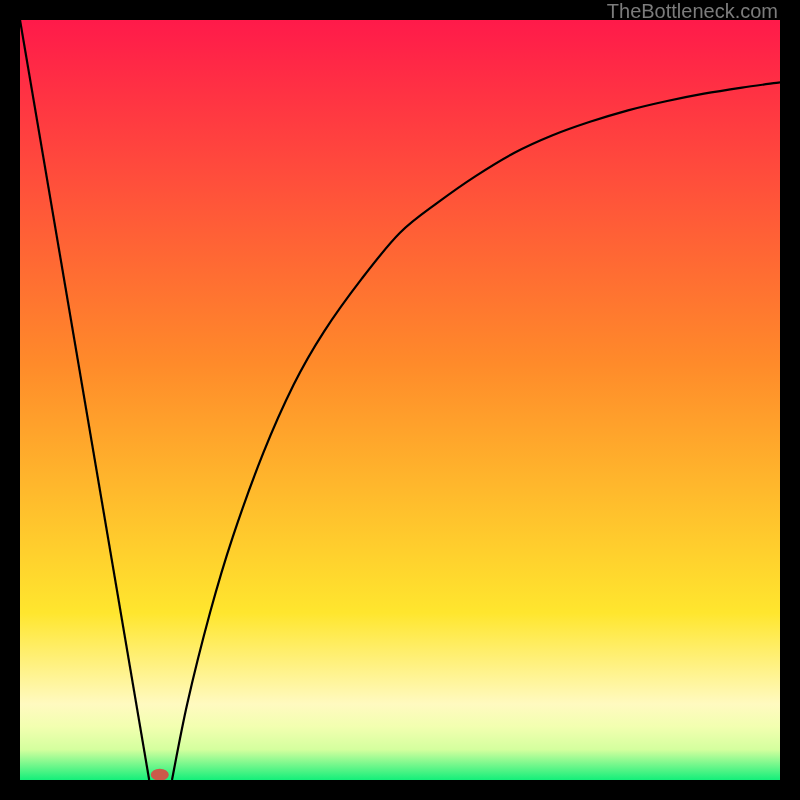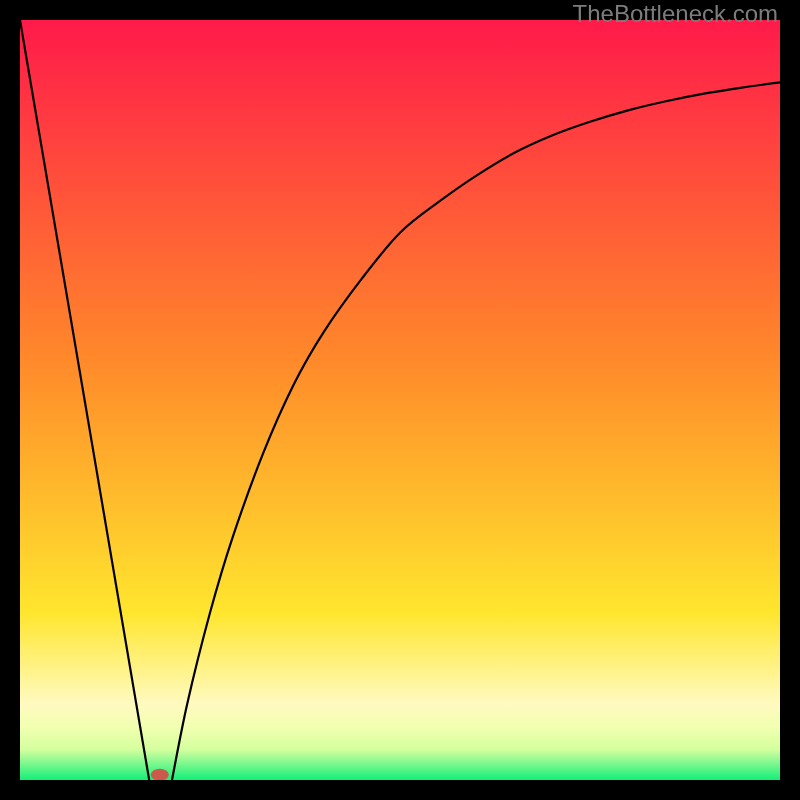--- a/index.html
+++ b/index.html
@@ -24,21 +24,21 @@
     left: 0;
     top: 0;
     width: 760px;
     height: 760px;
   }
   .watermark {
     position: absolute;
     top: 0px;
     right: 22px;
     color: #7c7c7c;
-    font-size: 24px;
+    font-size: 20px;
     font-weight: 400;
     letter-spacing: 0px;
     z-index: 10;
   }
 </style>
 </head>
 <body>
 
 <div class="frame">
   <svg class="plot" viewBox="0 0 760 760" preserveAspectRatio="none">

